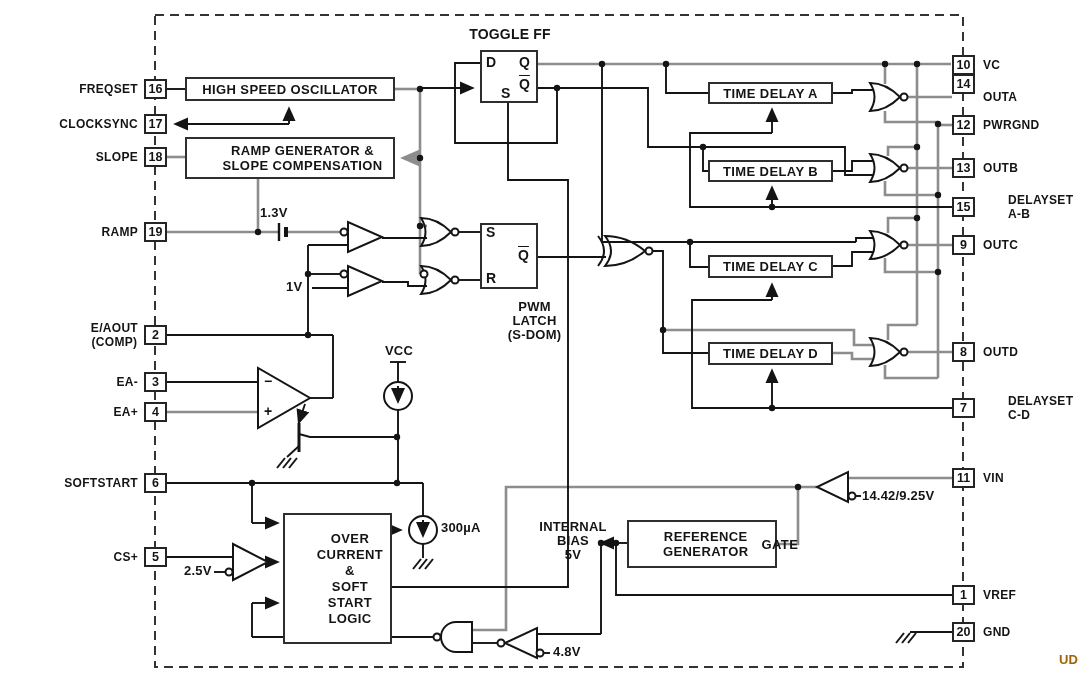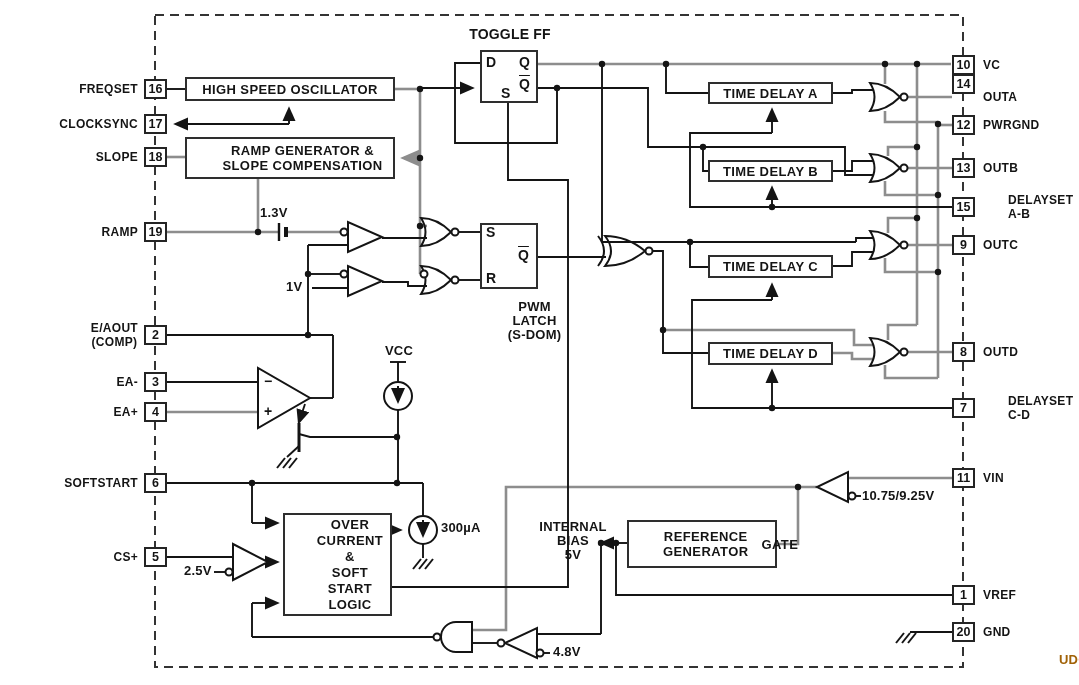--- a/index.html
+++ b/index.html
@@ -278,21 +278,21 @@
 
   <div class="blk" style="left:185px;top:77px;width:210px;height:24px;">HIGH SPEED OSCILLATOR</div>
   <div class="blk prel" style="left:185px;top:137px;width:210px;height:42px;">RAMP GENERATOR &amp;
 SLOPE COMPENSATION</div>
   <div class="blk" style="left:480px;top:50px;width:58px;height:53px;"></div>
   <div class="blk" style="left:480px;top:223px;width:58px;height:66px;"></div>
   <div class="blk" style="left:708px;top:82px;width:125px;height:22px;">TIME DELAY A</div>
   <div class="blk" style="left:708px;top:160px;width:125px;height:22px;">TIME DELAY B</div>
   <div class="blk" style="left:708px;top:255px;width:125px;height:23px;">TIME DELAY C</div>
   <div class="blk" style="left:708px;top:342px;width:125px;height:23px;">TIME DELAY D</div>
-  <div class="blk prel oc-text" style="left:283px;top:513px;width:109px;height:103px;">OVER
+  <div class="blk prel oc-text" style="left:283px;top:513px;width:109px;height:131px;">OVER
 CURRENT
 &amp;
 SOFT START
 LOGIC</div>
   <div class="blk refgenbox" style="left:627px;top:520px;width:150px;height:48px;">
     <span class="prel">REFERENCE
 GENERATOR</span>
     <span>GATE</span>
   </div>
 
@@ -310,21 +310,21 @@
 (S-DOM)</div>
   <div class="ann caption prel" style="left:504px;top:520px;width:88px;">INTERNAL
 BIAS
 5V</div>
   <div class="ann" style="left:260px;top:206px;">1.3V</div>
   <div class="ann" style="left:286px;top:280px;">1V</div>
   <div class="ann" style="left:381px;top:344px;width:36px;text-align:center;">VCC</div>
   <div class="ann" style="left:441px;top:521px;">300µA</div>
   <div class="ann" style="left:184px;top:564px;">2.5V</div>
   <div class="ann" style="left:553px;top:645px;">4.8V</div>
-  <div class="ann" style="left:862px;top:489px;">10.75/9.25V</div>
+  <div class="ann" style="left:862px;top:489px;">14.42/9.25V</div>
   <div class="ann" style="left:1059px;top:653px;color:#a16207;">UDG-</div>
 
   <div class="pinbox" style="left:144px;top:79px;">16</div>
   <div class="plabel l" style="right:941px;top:82px;">FREQSET</div>
   <div class="pinbox" style="left:144px;top:114px;">17</div>
   <div class="plabel l" style="right:941px;top:117px;">CLOCKSYNC</div>
   <div class="pinbox" style="left:144px;top:147px;">18</div>
   <div class="plabel l" style="right:941px;top:150px;">SLOPE</div>
   <div class="pinbox" style="left:144px;top:222px;">19</div>
   <div class="plabel l" style="right:941px;top:225px;">RAMP</div>

